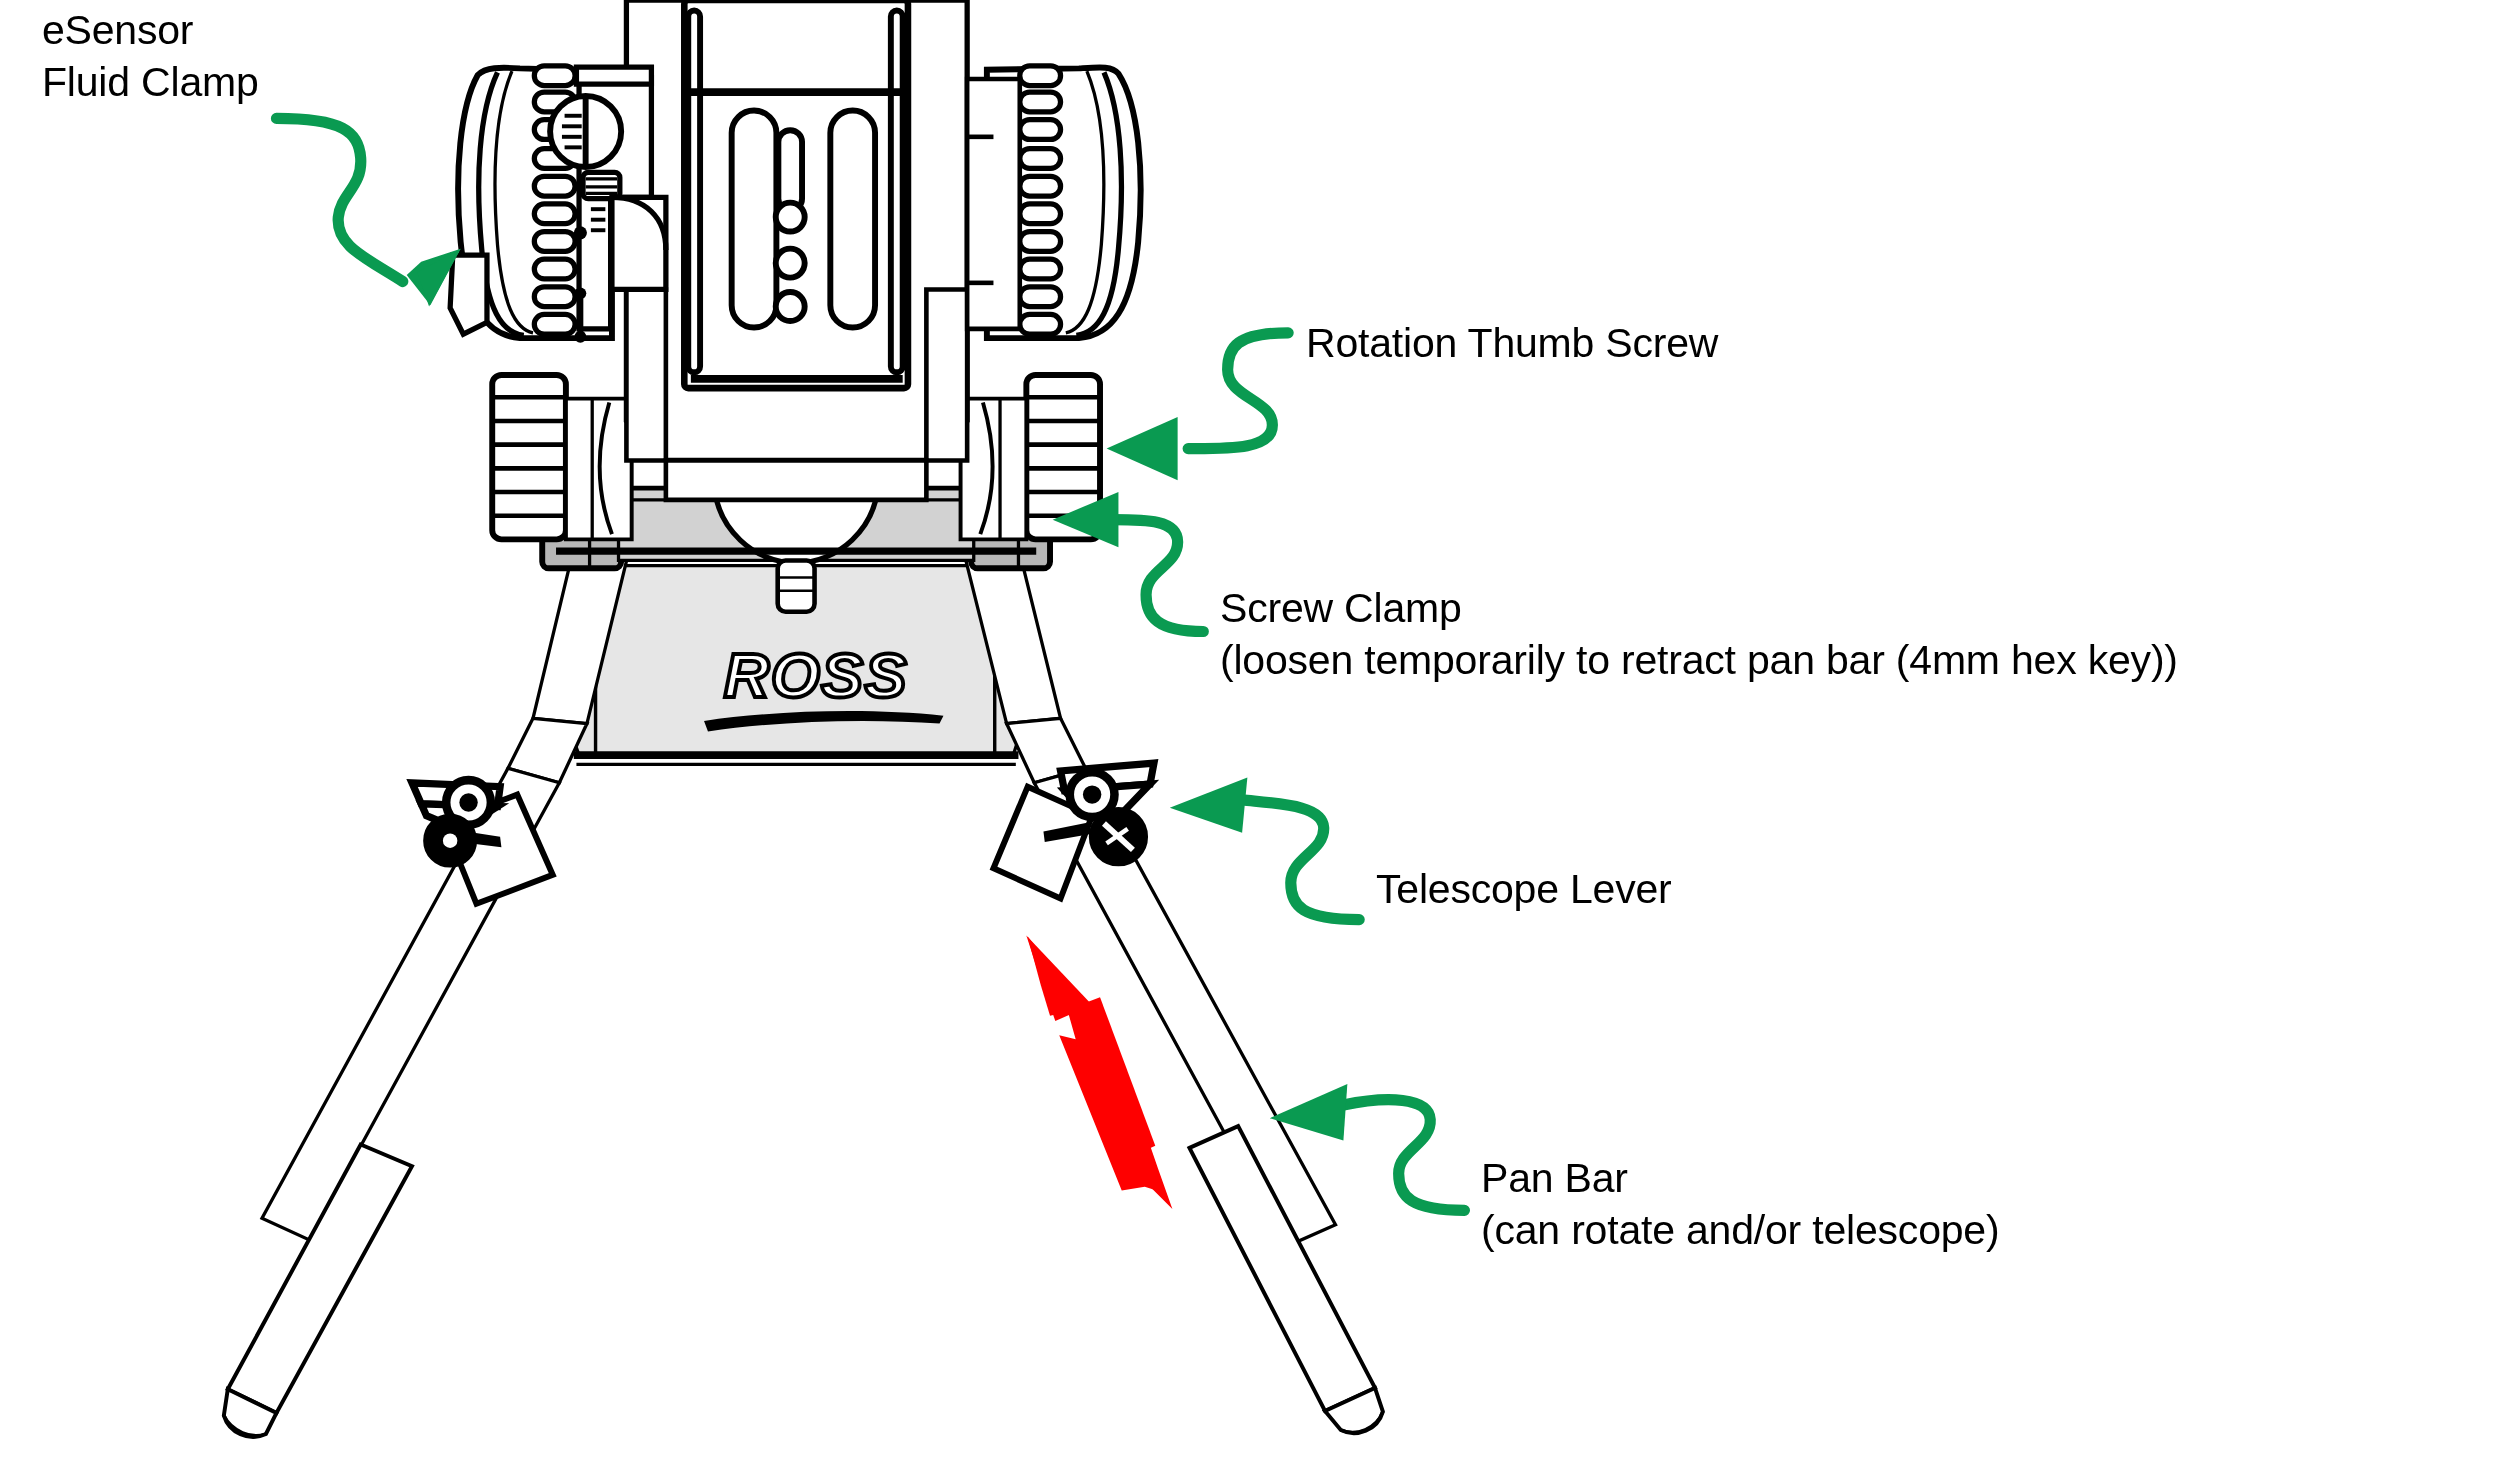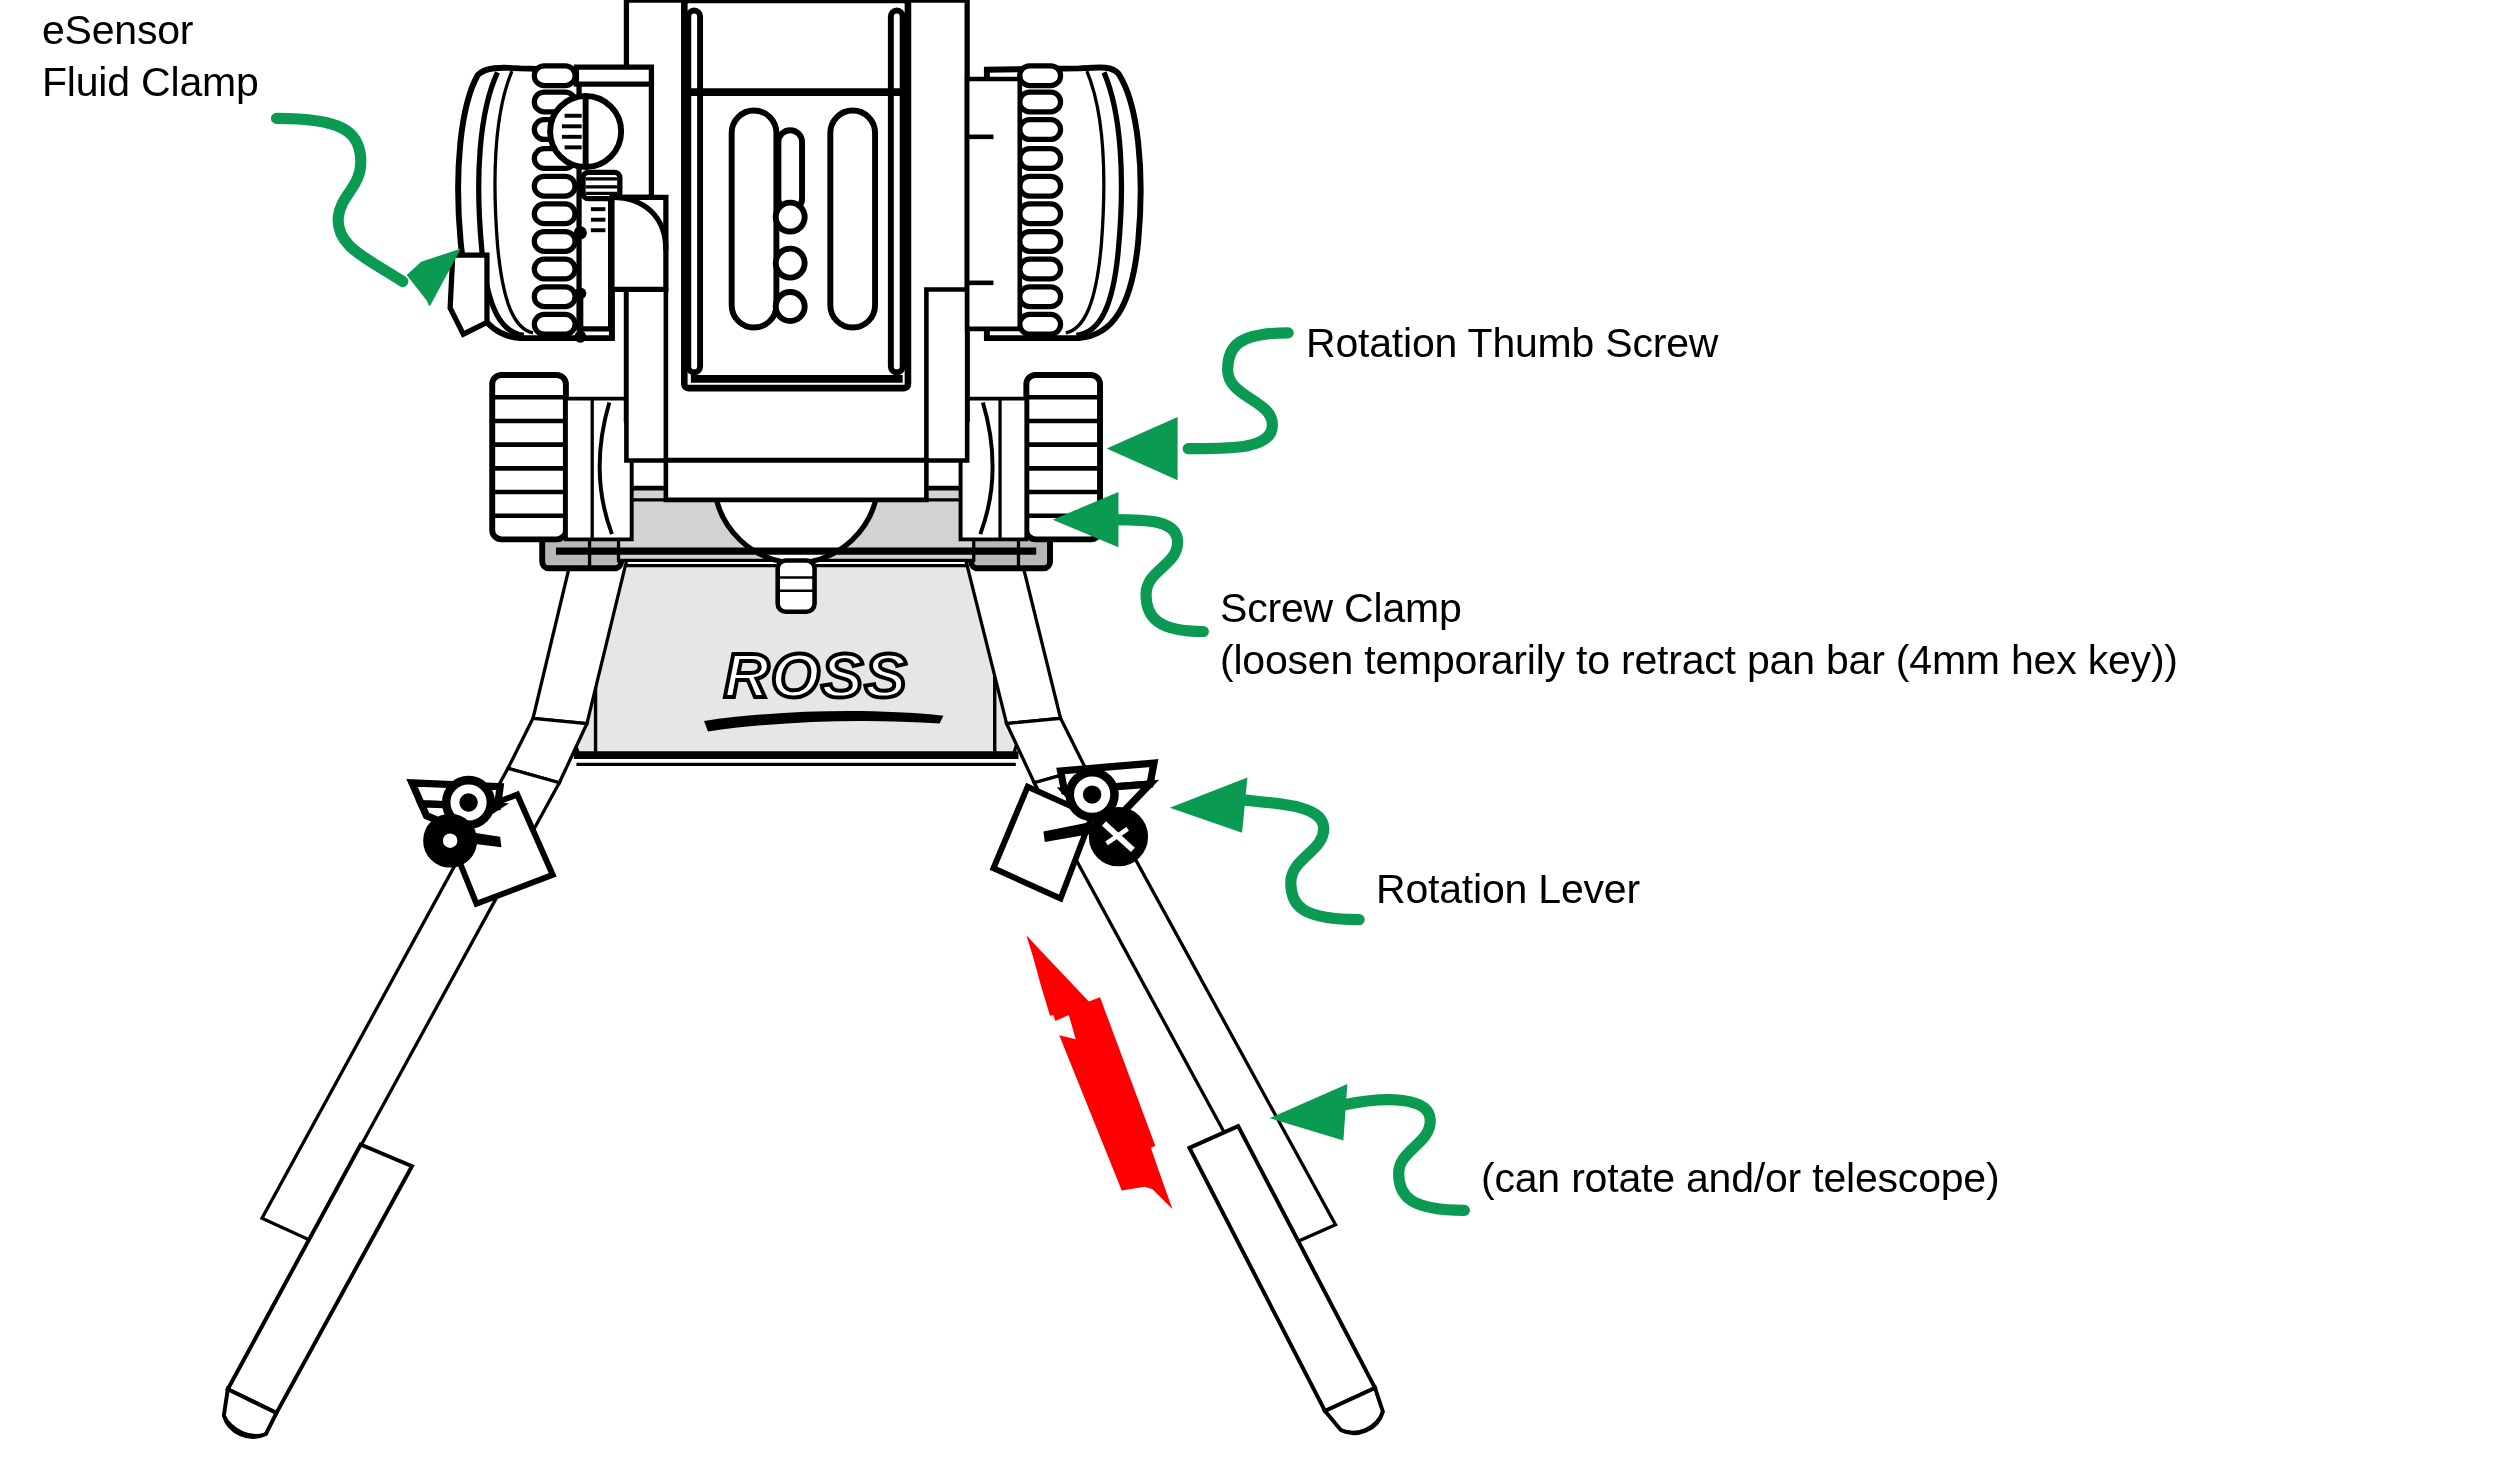--- a/index.html
+++ b/index.html
@@ -358,21 +358,22 @@
   <div class="label-block label-left" id="lbl-rotation">
     <div class="label-title">Rotation Thumb Screw</div>
   </div>
 
   <div class="label-block label-left" id="lbl-sideclamp">
     <div class="label-title">Screw Clamp</div>
     <div class="label-sub">(loosen temporarily to retract pan bar (4mm hex key))</div>
   </div>
 
   <div class="label-block label-left" id="lbl-telescope">
-    <div class="label-title">Rotation Lever</div>
+    <div class="label-title">Telescope Lever</div>
   </div>
 
   <div class="label-block label-left" id="lbl-panbar">
+    <div class="label-title">Pan Bar</div>
     <div class="label-sub">(can rotate and/or telescope)</div>
   </div>
 
 </div>
 
 
 </body></html>

